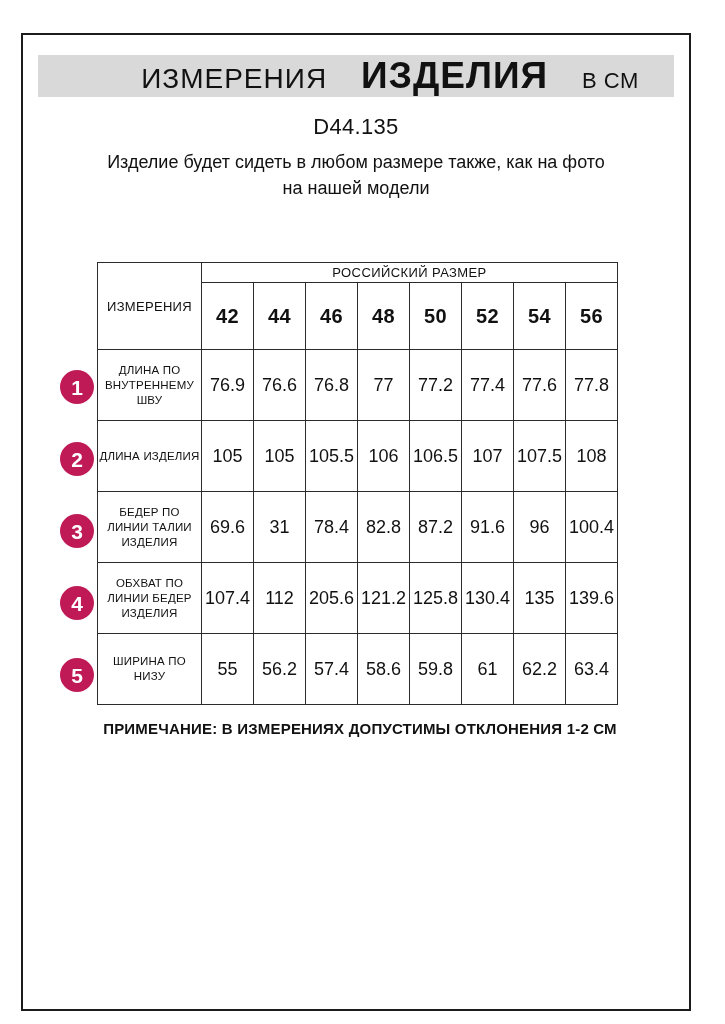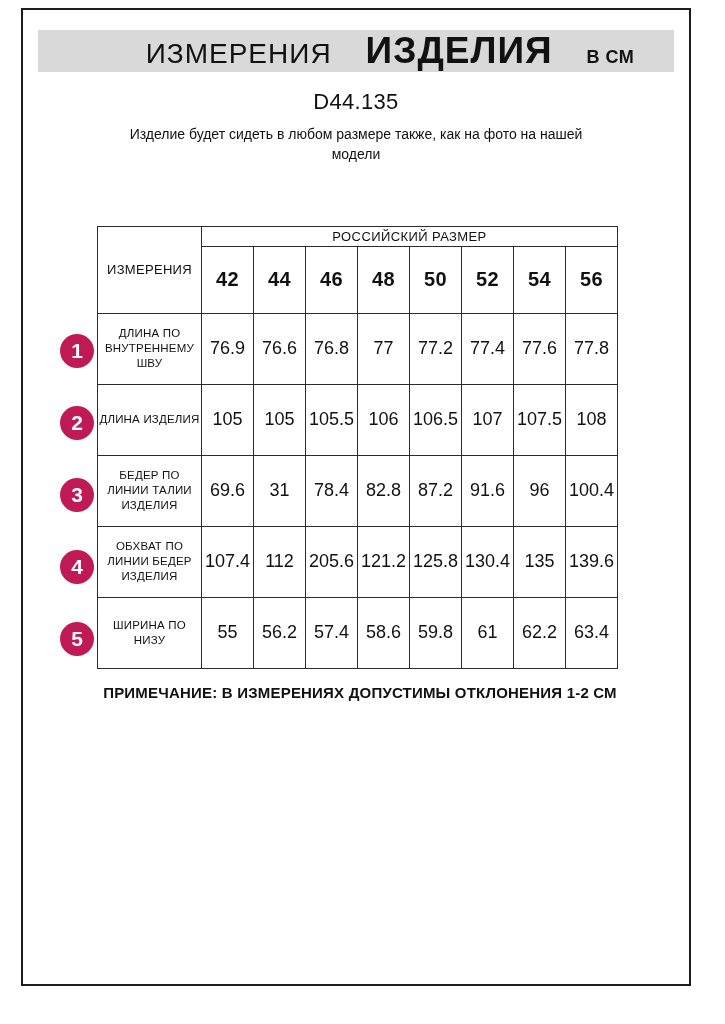--- a/index.html
+++ b/index.html
@@ -9,21 +9,21 @@
     width: 725px;
     height: 1024px;
     font-family: "Liberation Sans", sans-serif;
     color: #111;
     position: relative;
     overflow: hidden;
   }
   .frame {
     position: absolute;
     left: 21px;
-    top: 8px;
+    top: 33px;
     width: 666px;
     height: 974px;
     border: 2px solid #1c1c1c;
     background: #ffffff;
   }
   .title-bar {
     margin: 20px 15px 0 15px;
     height: 42px;
     background: #d9d9d9;
     display: flex;
@@ -43,33 +43,33 @@
     font-size: 28px;
     font-weight: 400;
     letter-spacing: 1px;
   }
   .title-part2 {
     font-size: 37px;
     font-weight: 700;
     letter-spacing: 1px;
   }
   .title-unit {
-    font-size: 18px;
-    font-weight: 700;
+    font-size: 22px;
+    font-weight: 400;
     letter-spacing: 0.5px;
   }
   .model {
     text-align: center;
     font-size: 22px;
     margin-top: 17px;
     letter-spacing: 0.3px;
   }
   .desc {
     text-align: center;
-    font-size: 14px;
+    font-size: 18px;
     line-height: 1.45;
     margin: 9px auto 0 auto;
     width: 500px;
   }
   .table-wrap {
     position: relative;
     margin: 61px 0 0 37px;
   }
   table.size-table {
     border-collapse: collapse;

